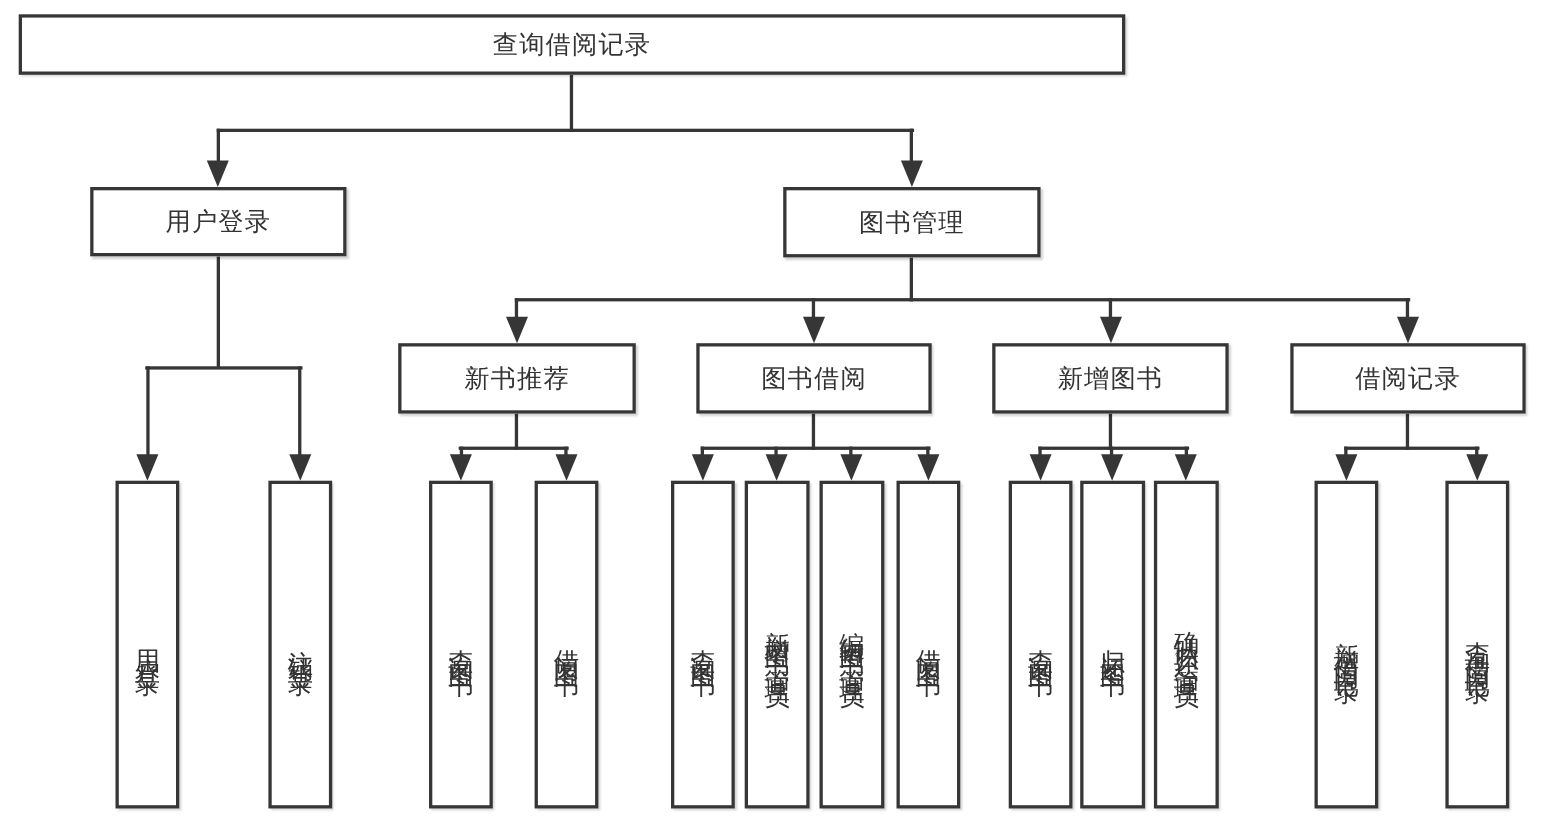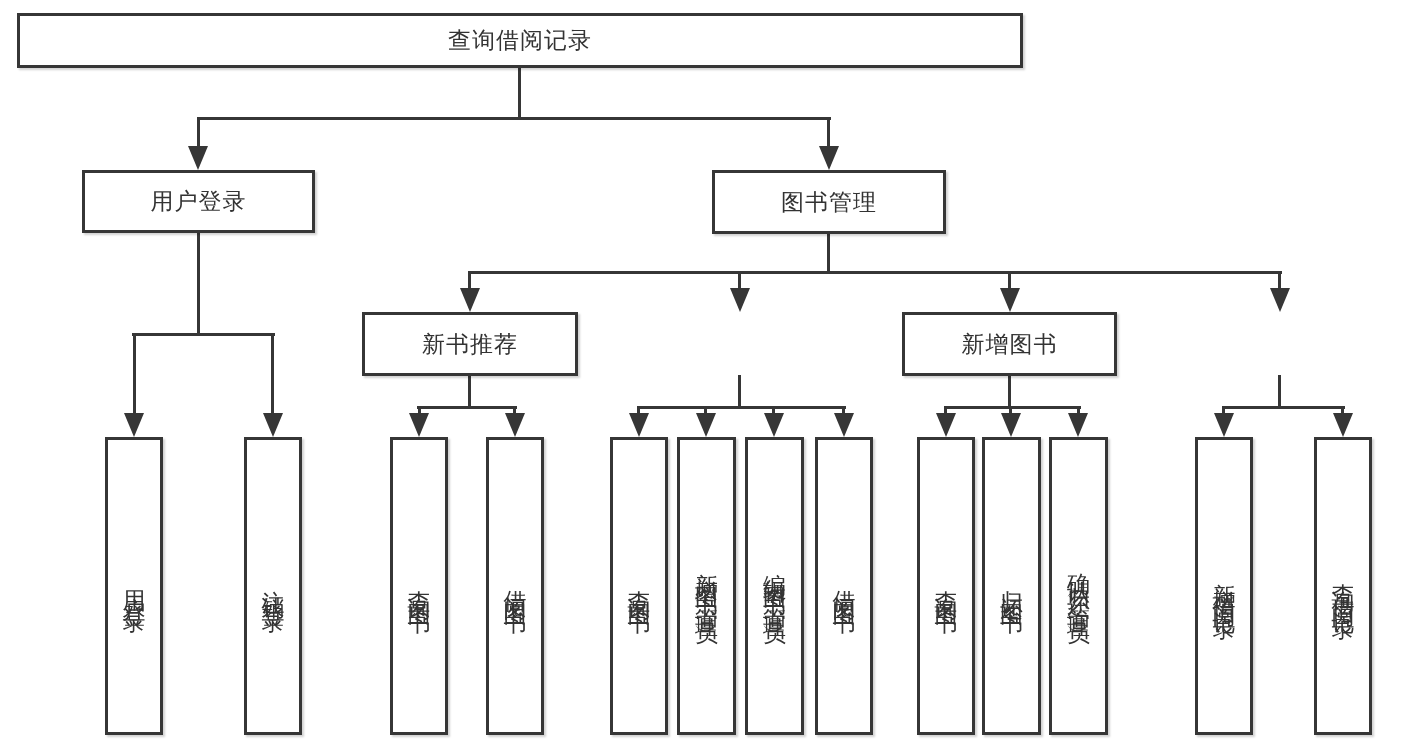--- a/index.html
+++ b/index.html
@@ -107,22 +107,28 @@
   <div class="hbox" style="left:82px;top:170px;width:233px;height:63px">
     <span>用户登录</span>
   </div>
   <div class="hbox" style="left:712px;top:170px;width:234px;height:64px">
     <span>图书管理</span>
   </div>
 
   <div class="hbox" style="left:362px;top:312px;width:216px;height:64px">
     <span>新书推荐</span>
   </div>
+  <div class="hbox" style="left:633px;top:312px;width:214px;height:64px">
+    <span>图书借阅</span>
+  </div>
   <div class="hbox" style="left:902px;top:312px;width:215px;height:64px">
     <span>新增图书</span>
+  </div>
+  <div class="hbox" style="left:1173px;top:312px;width:214px;height:64px">
+    <span>借阅记录</span>
   </div>
 
   <div class="vbox" style="left:105px;width:58px">
     <span>用户登录</span>
   </div>
   <div class="vbox" style="left:244px;width:58px">
     <span>注销登录</span>
   </div>
 
   <div class="vbox" style="left:390px;width:58px">

